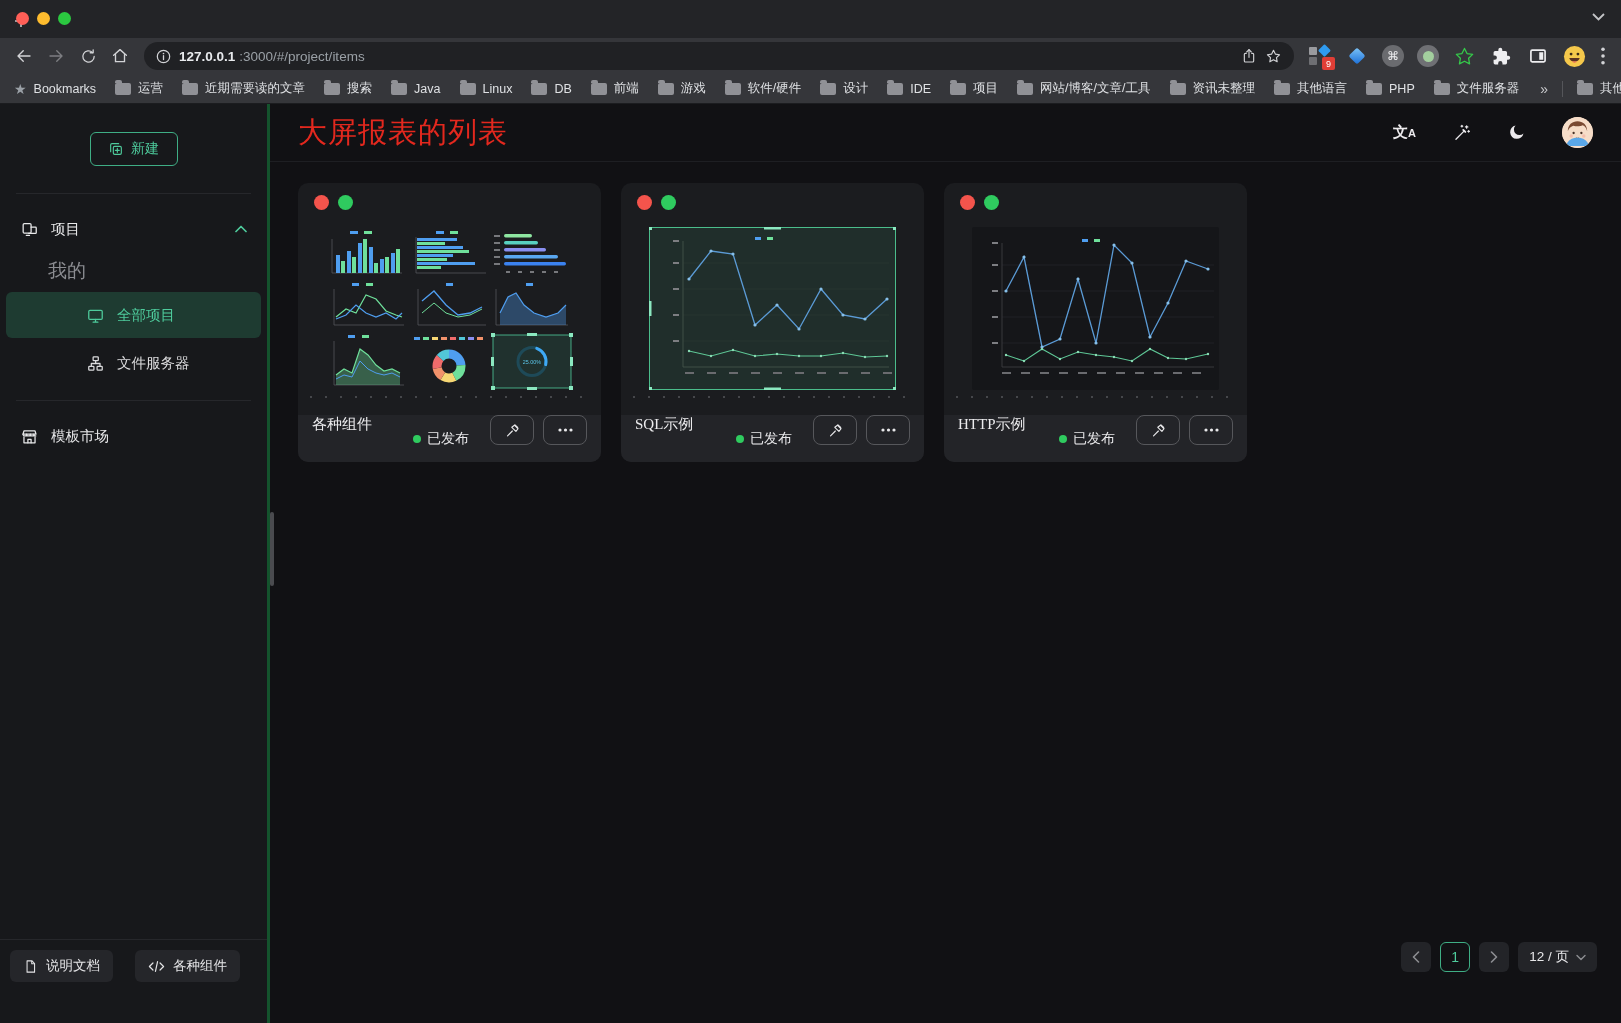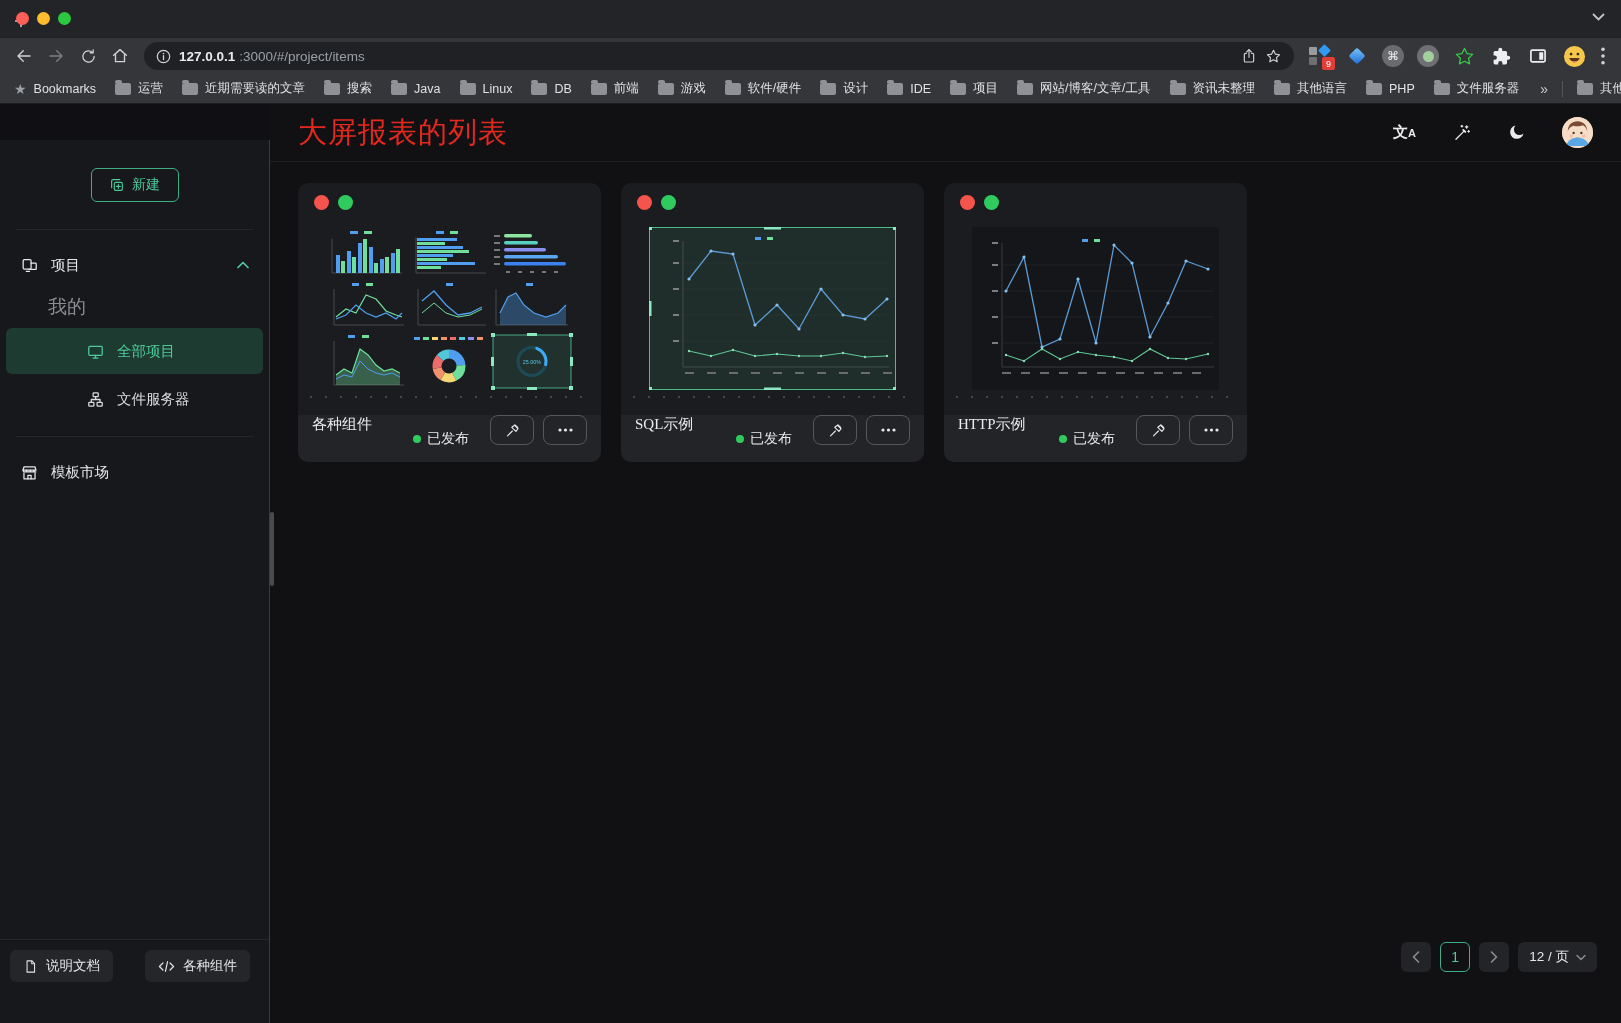--- a/index.html
+++ b/index.html
@@ -48,31 +48,31 @@
   .bm { display:flex; align-items:center; gap:7px; flex:none; }
   .bm-star { color:#9aa0a6; font-size:14px; }
   .fico { position:relative; width:16px; height:12px; background:#909196; border-radius:2px; flex:none; margin-top:1px; }
   .fico::before { content:""; position:absolute; left:0; top:-3px; width:7px; height:3px; background:#909196; border-radius:2px 2px 0 0; }
   .bm-overflow { color:#c9cacd; font-size:14px; margin-left:2px; }
   .bm-divider { width:1px; height:16px; background:#55565a; }
   .bm-right { margin-left:auto; display:flex; align-items:center; gap:14px; }
 
   
   .app { display:flex; height:919px; }
-  .sidebar { width:270px; background:#17181b; border-right:1px solid #14532d; position:relative; padding-top:28px; flex:none;margin-top:36px; }
+  .sidebar { width:270px; background:#17181b; border-right:3px solid #14532d; position:relative; padding-top:28px; flex:none; }
   .new-btn { display:flex; margin:0 auto; width:88px; height:34px; border:1px solid #3fae85; border-radius:6px;
     background:transparent; color:#4ecb9c; align-items:center; justify-content:center; gap:7px; font-size:14px; }
   .sb-divider { margin:27px 16px 0; border-top:1px solid #26272b; }
   .sb-row { margin-top:12px; height:46px; display:flex; align-items:center; padding:0 20px; gap:12px; color:#e8e8ea; font-size:14.5px; }
   .sb-row .chev { margin-left:auto; color:#4ecb9c; }
   .sb-sub { height:38px; display:flex; align-items:center; padding-left:48px; color:#8b8c91; font-size:19px; }
   .sb-item { margin:2px 6px; height:46px; border-radius:6px; display:flex; align-items:center; padding-left:80px; gap:12px; color:#dcdcde; font-size:14.5px; }
   .sb-item.active { background:#1e3b31; color:#4ecb9c; }
   .sb-footer { position:absolute; left:0; right:0; bottom:0; height:84px; border-top:1px solid #26272b; display:flex;
-    align-items:flex-start; padding:10px 10px 0; gap:32px; }
+    align-items:flex-start; padding:10px 10px 0; gap:22px; }
   .sb-fbtn { height:32px; background:#25262a; border:none; border-radius:6px; color:#e4e4e6; font-size:13.5px;
     display:flex; align-items:center; gap:8px; padding:0 13px; }
 
   .main { flex:1; position:relative; background:#111114; }
   .scroll-thumb { position:absolute; left:0; top:408px; width:4px; height:74px; background:#4a4b4f; border-radius:2px; }
   .page-header { height:58px; display:flex; align-items:center; padding:0 28px; border-bottom:1px solid #1e1f23; }
   .page-title { color:#e3281e; font-size:29px; font-weight:400; letter-spacing:1px; }
   .header-icons { margin-left:auto; display:flex; align-items:center; gap:36px; color:#eceaed; }
   .hicon { display:flex; align-items:center; justify-content:center; }
   .translate { font-size:15px; font-weight:bold; color:#eceaed; }

